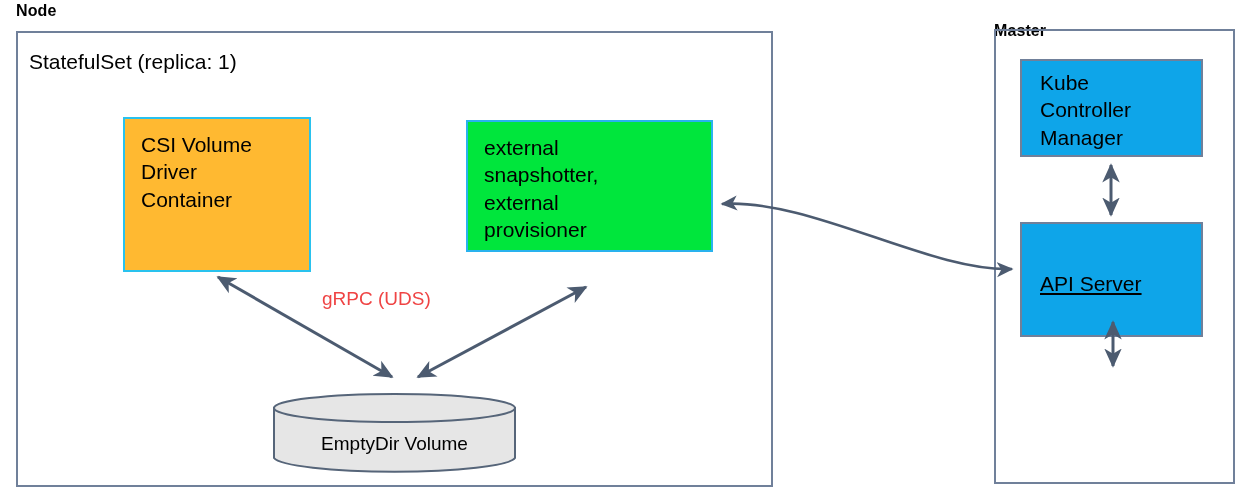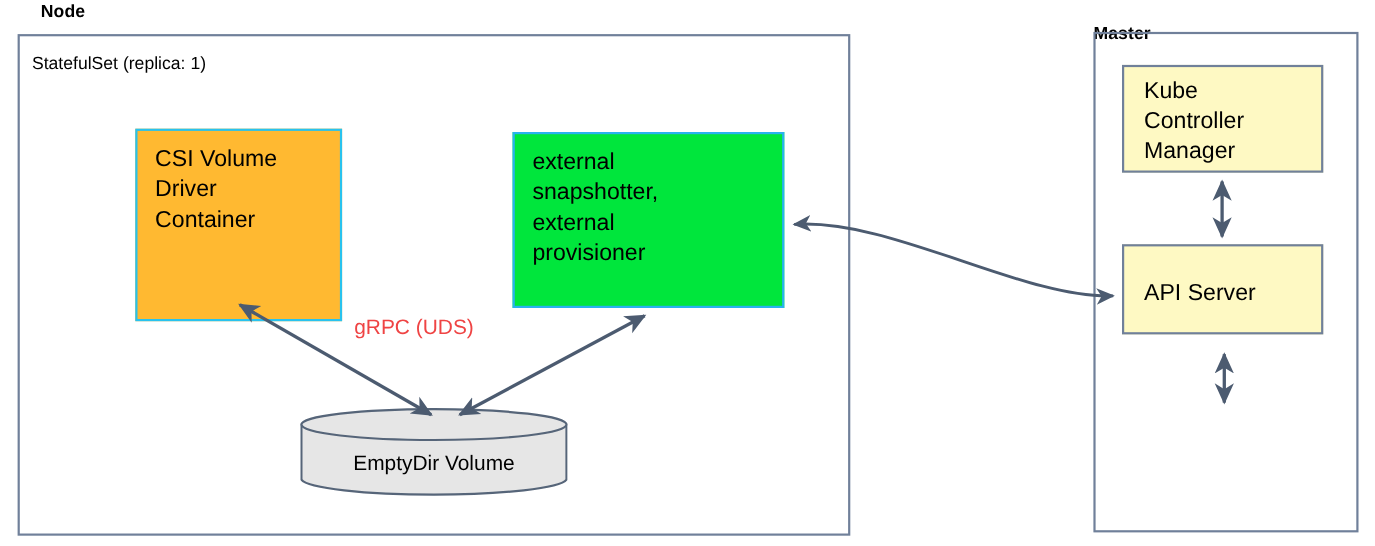--- a/index.html
+++ b/index.html
@@ -42,35 +42,35 @@
     align-items: flex-start;
     justify-content: flex-start;
   }
   .rect .rect-text {
     white-space: pre-line;
     line-height: 1.30;
   }
 
   .rect-title {
     position: absolute;
-    font-size: 16px;
+    font-size: 21px;
     color: #000000;
     white-space: nowrap;
   }
 
   .rect-orange {
     background: #ffb931;
     border: 2px solid #29c2ee;
   }
   .rect-green {
     background: #00e63c;
     border: 2px solid #29b2ee;
   }
   .rect-grey {
-    background: #fef9c3;
+    background: #0ea5e9;
     border: 2px solid #70809a;
   }
   .rect-orange .rect-text,
   .rect-green .rect-text {
     font-size: 21px;
     color: #000000;
     padding: 12px 0 0 16px;
   }
   .rect-grey .rect-text {
     font-size: 21px;
@@ -111,60 +111,60 @@
     width: 1250px;
     height: 496px;
     pointer-events: none;
   }
 </style>
 </head>
 <body>
 
 <div id="canvas">
 
-  <div class="zone-label" style="left:16px; top:2px;margin-left:21px;">Node</div>
+  <div class="zone-label" style="left:16px; top:2px;">Node</div>
 
   <div class="zone-box" style="left:16px; top:31px; width:757px; height:456px;"></div>
 
   <div class="rect-title" style="left:29px; top:50px;">StatefulSet (replica: 1)</div>
 
-  <div class="rect rect-orange" style="left:123px; top:117px; width:188px; height:175px;">
+  <div class="rect rect-orange" style="left:123px; top:117px; width:188px; height:155px;">
     <div class="rect-text">CSI Volume
 Driver
 Container</div>
   </div>
 
-  <div class="rect rect-green" style="left:466px; top:120px; width:247px; height:160px;">
+  <div class="rect rect-green" style="left:466px; top:120px; width:247px; height:132px;">
     <div class="rect-text">external
 snapshotter,
 external
 provisioner</div>
   </div>
 
   <div class="edge-label" style="left:322px; top:288px;">gRPC (UDS)</div>
 
-  <div class="cyl" style="left:273px; top:371px; width:243px; height:80px;">
+  <div class="cyl" style="left:273px; top:393px; width:243px; height:80px;">
     <svg width="243" height="80" viewBox="0 0 243 80">
       <path d="M1,15 L1,65 A121,15 0 0 0 242,65 L242,15 Z" fill="#e6e6e6" stroke="#566579" stroke-width="2"></path>
       <ellipse cx="121.5" cy="15" rx="120.5" ry="14" fill="#e6e6e6" stroke="#566579" stroke-width="2"></ellipse>
     </svg>
     <div class="cyl-label" style="top:40px;">EmptyDir Volume</div>
   </div>
 
   <div class="zone-label" style="left:994px; top:2px;margin-top:20px;">Master</div>
 
   <div class="zone-box" style="left:994px; top:29px; width:241px; height:455px;"></div>
 
   <div class="rect rect-grey" style="left:1020px; top:59px; width:183px; height:98px;">
     <div class="rect-text">Kube
 Controller
 Manager</div>
   </div>
 
-  <div class="rect rect-grey centered" style="left:1020px; top:222px; width:183px; height:82px;">
+  <div class="rect rect-grey centered" style="left:1020px; top:222px; width:183px; height:115px;text-decoration:underline;">
     <div class="rect-text">API Server</div>
   </div>
 
 
   <svg id="connectors" viewBox="0 0 1250 496">
     <defs>
       <marker id="arrowEnd" viewBox="0 0 12 12" refX="10" refY="6" markerWidth="7" markerHeight="7" orient="auto-start-reverse">
         <path d="M0,1 L11,6 L0,11 L3,6 Z" fill="#4c5b70"></path>
       </marker>
       <marker id="arrowStart" viewBox="0 0 12 12" refX="10" refY="6" markerWidth="7" markerHeight="7" orient="auto-start-reverse">

